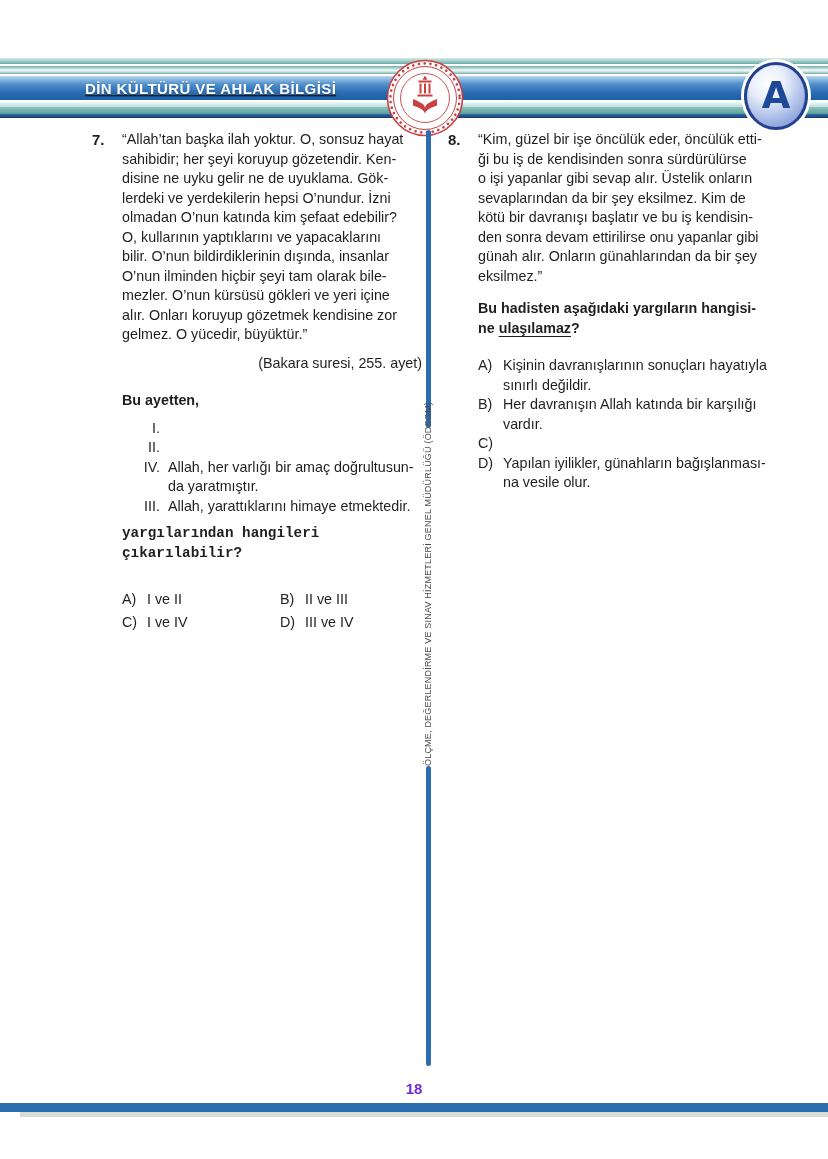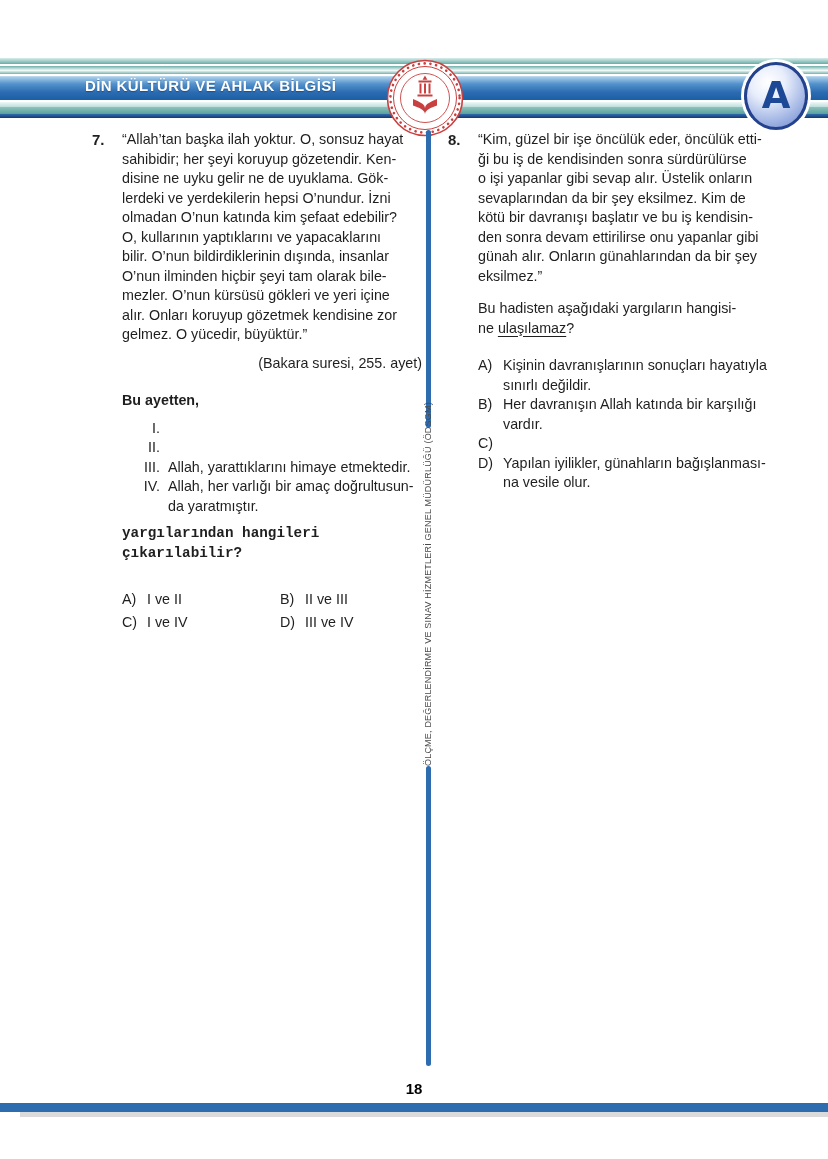--- a/index.html
+++ b/index.html
@@ -7,21 +7,21 @@
     position:relative;width:828px;height:1159px;background:#fff;overflow:hidden;
     font-family:"Liberation Sans",sans-serif;color:#1f1f1f;
   }
   
   .hdr{position:absolute;top:58px;left:0;width:828px;}
   .s1{height:6px;background:linear-gradient(180deg,#d8ecea,#68aca7);}
   .gap2{height:2px;background:#fff;}
   .s2{height:8px;background:linear-gradient(180deg,#6fb0ab,#f2faf9 55%,#74b1ac);}
   .band{
     height:23px;background:linear-gradient(180deg,#a9cdea 0%,#5392cc 30%,#2a6ab0 68%,#1d5fa5 100%);
-    border-top:1px solid #b9d8ee;display:flex;
+    border-top:1px solid #b9d8ee;display:flex;align-items:center;text-decoration:underline;
   }
   .band-title{
     padding-left:85px;color:#fff;font-weight:bold;font-size:15px;letter-spacing:.4px;
     text-shadow:0 1px 1px rgba(10,40,80,.45);white-space:nowrap;
   }
   .s3{height:5px;background:linear-gradient(180deg,#eef8f7,#bcdedb);}
   .s4{height:7px;background:linear-gradient(180deg,#8fc2be,#57a09b);}
   .s5{height:4px;background:linear-gradient(180deg,#2f6cb0,#16386e);}
   
   .emblem{position:absolute;left:386px;top:59px;width:78px;height:78px;}
@@ -42,37 +42,37 @@
   .qrow{display:flex;}
   .qnum{width:30px;flex:0 0 30px;font-weight:bold;font-size:15px;}
   .qbody{flex:1;}
   .pre{white-space:pre-line;}
   .citation{text-align:right;margin-top:9px;}
   .stem-intro{font-weight:bold;margin-top:18px;}
   .rlist{margin-top:8px;margin-left:12px;}
   .ritem{display:flex;}
   .rnum{flex:0 0 26px;text-align:right;margin-right:8px;}
   .stem{font-weight:bold;margin-top:8px;font-family:Liberation Mono, monospace;}
-  .stem2{font-weight:normal;margin-top:13px;}
+  .stem2{font-weight:bold;margin-top:13px;}
   .uline{text-decoration:underline;text-underline-offset:3px;text-align:center;}
   .opt-grid{margin-top:27px;display:grid;grid-template-columns:158px 1fr;row-gap:3px;}
   .optrow{display:flex;}
   .olabel{flex:0 0 25px;}
   .opts8{margin-top:18px;}
   
   .div-seg{position:absolute;left:426px;width:5px;background:#2e6cb0;border-radius:2.5px;}
   .div-top{top:130px;height:298px;}
   .div-bot{top:766px;height:300px;}
   .vlabel{
     position:absolute;left:429px;top:598px;width:336px;height:12px;
     transform:translate(-50%,-50%) rotate(-90deg);
     font-size:9px;color:#4a4a4a;text-align:center;white-space:nowrap;letter-spacing:.2px;
   }
   
-  .pageno{position:absolute;top:1080px;left:0;width:828px;text-align:center;font-weight:bold;font-size:15px;color:#000000;}
+  .pageno{position:absolute;top:1080px;left:0;width:828px;text-align:center;font-weight:bold;font-size:15px;color:#6d28d9;}
   .frule-shadow{position:absolute;top:1108px;left:20px;width:808px;height:9px;background:#dadada;}
   .frule{position:absolute;top:1103px;left:0;width:828px;height:9px;background:#2e6cb0;}
 </style>
 </head>
 <body>
 
 <div class="page">
 
   <div class="hdr">
     <div class="s1"></div>
@@ -128,27 +128,27 @@
         <div class="citation">(Bakara suresi, 255. ayet)</div>
         <div class="stem-intro">Bu ayetten,</div>
         <div class="rlist">
           <div class="ritem">
             <span class="rnum">I.</span>
           </div>
           <div class="ritem">
             <span class="rnum">II.</span>
           </div>
           <div class="ritem">
-            <span class="rnum">III.</span>
-            <span class="pre">Allah, yarattıklarını himaye etmektedir.</span>
-          </div>
-          <div class="ritem">
             <span class="rnum">IV.</span>
             <span class="pre">Allah, her varlığı bir amaç doğrultusun-
 da yaratmıştır.</span>
+          </div>
+          <div class="ritem">
+            <span class="rnum">III.</span>
+            <span class="pre">Allah, yarattıklarını himaye etmektedir.</span>
           </div>
         </div>
         <div class="stem">yargılarından hangileri çıkarılabilir?</div>
         <div class="opt-grid">
           <div class="optrow">
             <span class="olabel">A)</span>
             <span>I ve II</span>
           </div>
           <div class="optrow">
             <span class="olabel">B)</span>

